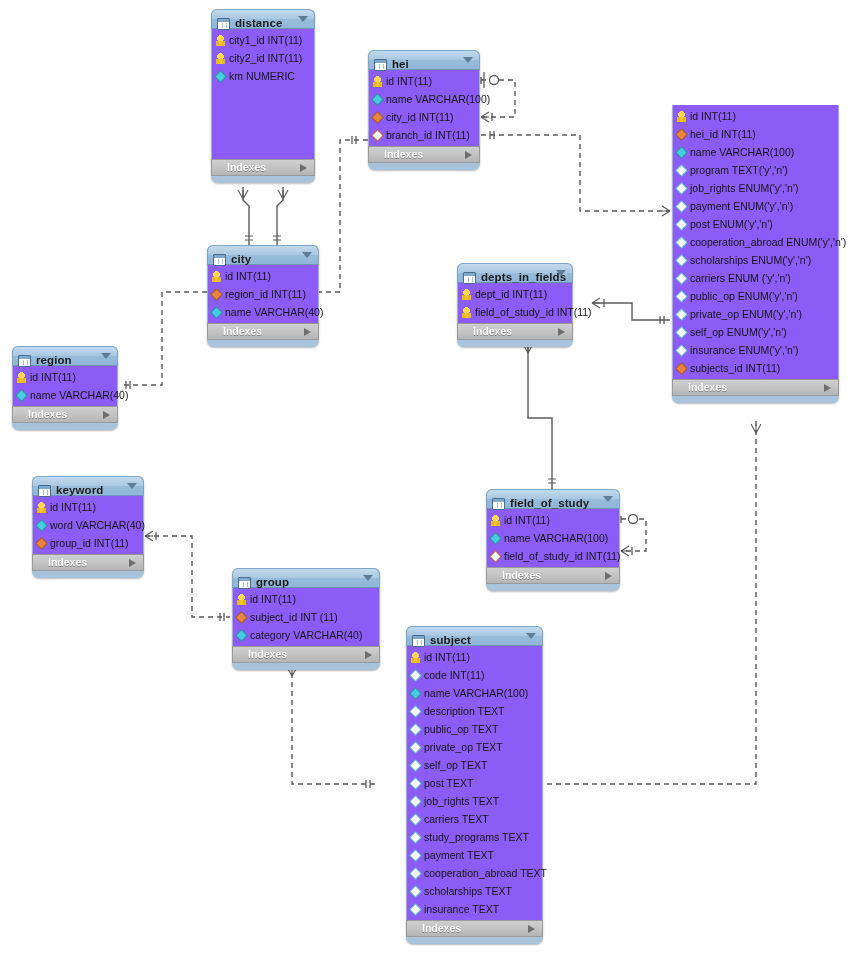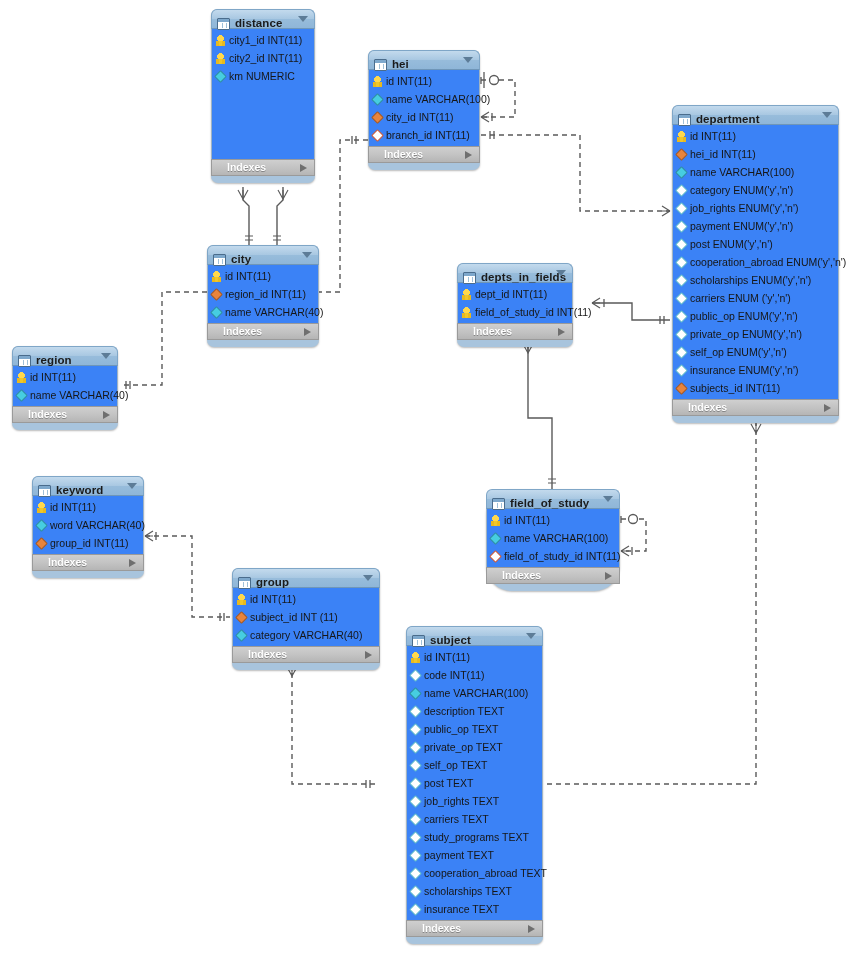--- a/index.html
+++ b/index.html
@@ -76,21 +76,21 @@
     position: absolute;
     right: 6px; top: 50%;
     margin-top: -3px;
     width: 0; height: 0;
     border-left: 5px solid transparent;
     border-right: 5px solid transparent;
     border-top: 6px solid #5d7c97;
   }
 
   .tbl-body {
-    background: #3b82f6;
+    background: #8b5cf6;
     border-left: 1px solid #9fb3c4;
     border-right: 1px solid #9fb3c4;
     padding: 2px 0 2px 0;
   }
   .col {
     display: flex;
     align-items: center;
     height: 18px;
     padding-left: 4px;
     white-space: nowrap;
@@ -282,41 +282,36 @@
           <div class="m dia m-fkn"></div>
           <div class="col-txt">branch_id INT(11)</div>
         </div>
       </div>
       <div class="tbl-foot">
         <div class="foot-txt">Indexes</div>
         <div class="foot-arrow"></div>
       </div>
     </div>
     <div class="tbl" style="left: 672px; top: 105px; width: 167px;">
-      <div class="tbl-hdr">
-        <div class="tbl-ico"></div>
-        <div class="tbl-name">department</div>
-        <div class="caret"></div>
-      </div>
       <div class="tbl-body">
         <div class="col">
           <div class="m m-pk"></div>
           <div class="col-txt">id INT(11)</div>
         </div>
         <div class="col">
           <div class="m dia m-fk"></div>
           <div class="col-txt">hei_id INT(11)</div>
         </div>
         <div class="col">
           <div class="m dia m-nn"></div>
           <div class="col-txt">name VARCHAR(100)</div>
         </div>
         <div class="col">
           <div class="m dia m-null"></div>
-          <div class="col-txt">category  ENUM('y','n')</div>
+          <div class="col-txt">program  TEXT('y','n')</div>
         </div>
         <div class="col">
           <div class="m dia m-null"></div>
           <div class="col-txt">job_rights ENUM('y','n')</div>
         </div>
         <div class="col">
           <div class="m dia m-null"></div>
           <div class="col-txt">payment ENUM('y','n')</div>
         </div>
         <div class="col">
@@ -421,21 +416,21 @@
         <div class="col">
           <div class="m dia m-nn"></div>
           <div class="col-txt">name VARCHAR(40)</div>
         </div>
       </div>
       <div class="tbl-foot">
         <div class="foot-txt">Indexes</div>
         <div class="foot-arrow"></div>
       </div>
     </div>
-    <div class="tbl" style="left: 486px; top: 489px; width: 134px; border-radius: 26px;">
+    <div class="tbl" style="left: 486px; top: 489px; width: 134px;">
       <div class="tbl-hdr">
         <div class="tbl-ico"></div>
         <div class="tbl-name">field_of_study</div>
         <div class="caret"></div>
       </div>
       <div class="tbl-body">
         <div class="col">
           <div class="m m-pk"></div>
           <div class="col-txt">id INT(11)</div>
         </div>

